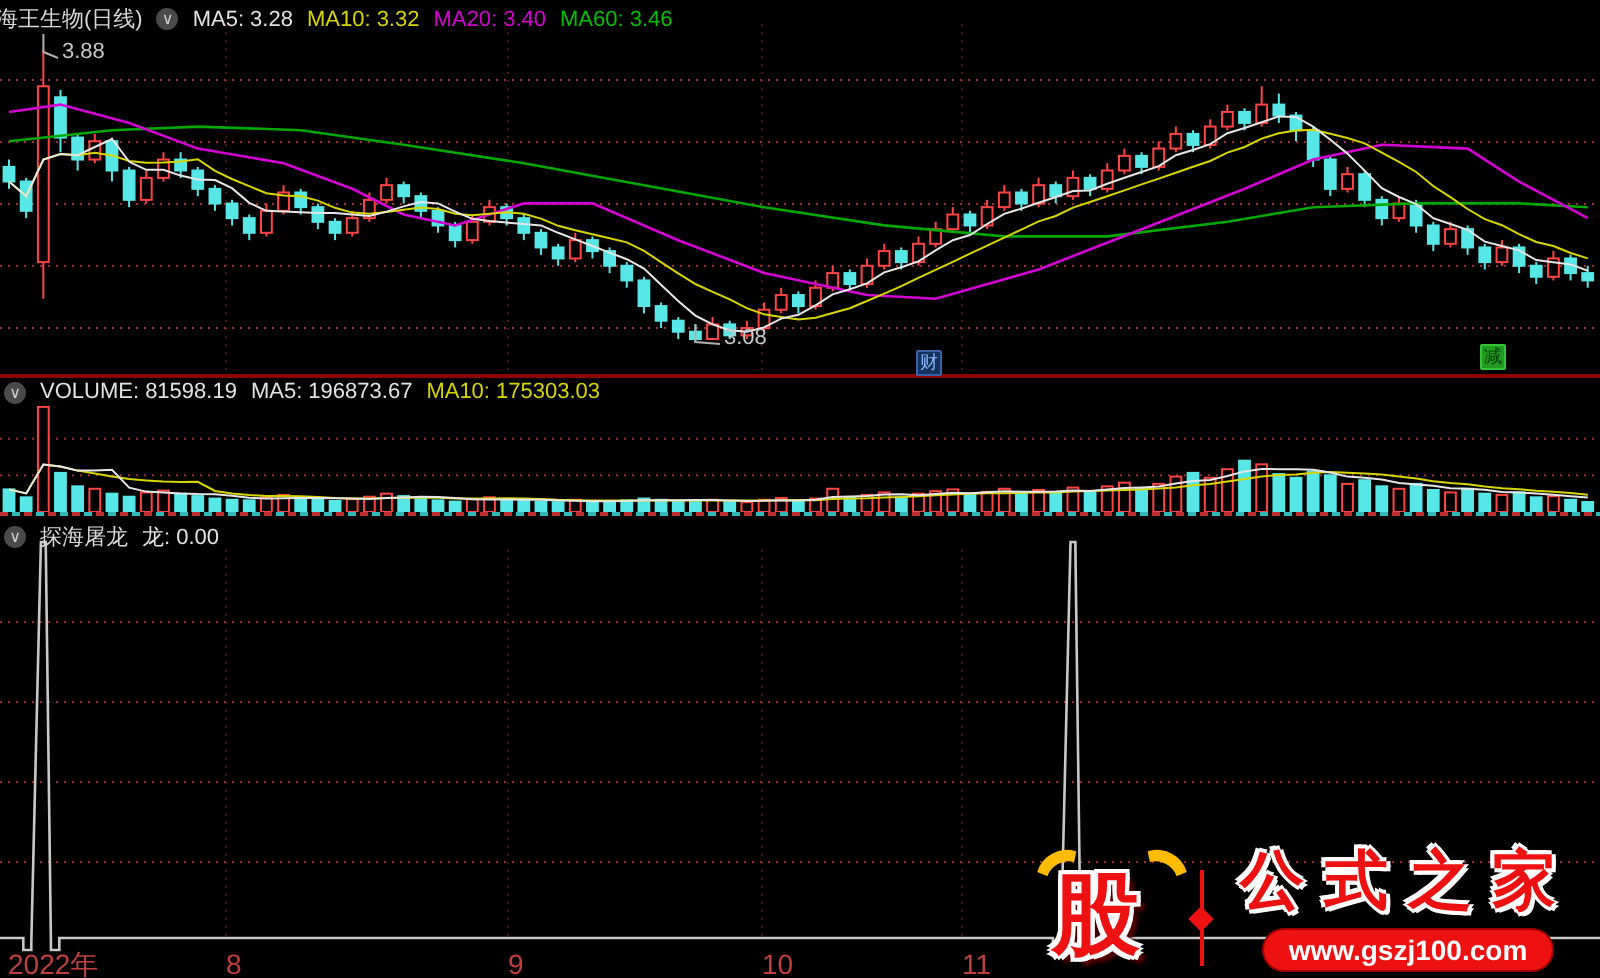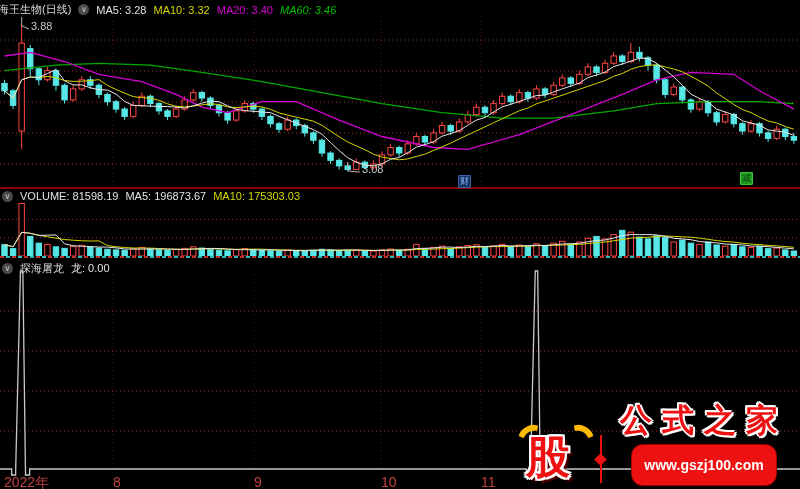--- a/index.html
+++ b/index.html
@@ -7,21 +7,21 @@
          font-family:"Liberation Sans","DejaVu Sans",sans-serif;}
   svg{position:absolute;left:0;display:block;}
   #svg-main{top:0;}
   #svg-vol{top:189px;}
   #svg-ind{top:259px;}
   .hdr{position:absolute;display:flex;align-items:center;gap:7px;font-size:11px;white-space:nowrap;z-index:5;}
   .hdr-main{top:2px;left:-2px;}
   .hdr-vol{top:190px;left:2px;}
   .hdr-ind{top:261px;left:2px;}
   .c-white{color:#e2e2e2;} .c-yellow{color:var(--ma10);} .c-magenta{color:var(--ma20);}
-  .c-green{color:#00c000;font-style:italic;} .c-title{color:#d8d8d8;}
+  .c-green{color:#00c000;} .c-title{color:#d8d8d8;}
   .collapse{width:11px;height:11px;border-radius:50%;background:#4a4a4a;color:#cfcfcf;
             font-size:8px;line-height:11px;text-align:center;flex:0 0 auto;}
   .sep1{position:absolute;left:0;top:187px;width:800px;height:2px;background:#8e0000;z-index:4;}
   .sep2{position:absolute;left:0;top:256px;width:800px;height:2px;z-index:4;
         background:repeating-linear-gradient(90deg,#c03030 0 4px,#000 4px 6px,#2fb9b9 6px 10px,#000 10px 12px);}
   .axis{position:absolute;left:0;top:472px;width:800px;height:17px;border-bottom:2px solid #9a0000;z-index:5;}
   .ax-lbl{position:absolute;top:2px;font-size:14px;color:var(--axis_text);}
   .pricelbl{position:absolute;font-size:11px;color:#c8c8c8;z-index:6;text-align:center;}
   .marker{position:absolute;width:11px;height:11px;font-size:9px;line-height:11px;text-align:center;
           z-index:6;border-radius:1px;}
@@ -39,21 +39,21 @@
   .horn-l{left:-2px;transform:rotate(-28deg);}
   .horn-r{right:-2px;transform:rotate(28deg);}
   .logo-div{width:2px;height:48px;background:var(--logo_red);margin:0 8px 2px 8px;position:relative;}
   .logo-div .dia{position:absolute;left:-4px;top:20px;width:9px;height:9px;background:var(--logo_red);
                  transform:rotate(45deg);}
   .logo-right{display:flex;flex-direction:column;align-items:center;gap:2px;}
   .brand{font-family:"Liberation Serif","DejaVu Serif",serif;font-weight:bold;font-size:32px;
          letter-spacing:10px;color:var(--logo_red);padding-left:10px;white-space:nowrap;
          text-shadow:-2px 0 #fff,2px 0 #fff,0 -2px #fff,0 2px #fff,2px 2px #fff,-2px -2px #fff;}
   .pill{background:var(--logo_red);color:#fff;font-weight:bold;font-size:14px;border-radius:11px;
-        padding:12px 12px;white-space:nowrap;box-shadow:0 0 0 1px #a00000;margin-left:10px;}
+        padding:2px 12px;white-space:nowrap;box-shadow:0 0 0 1px #a00000;margin-left:10px;}
 </style>
 </head>
 <body>
 
 <div class="chart">
 
   <svg id="svg-main" width="800" height="189">
       <g>
         <line x1="0" y1="40" x2="800" y2="40" stroke="var(--grid)" stroke-width="1" stroke-dasharray="1 3"></line>
         <line x1="0" y1="71" x2="800" y2="71" stroke="var(--grid)" stroke-width="1" stroke-dasharray="1 3"></line>

